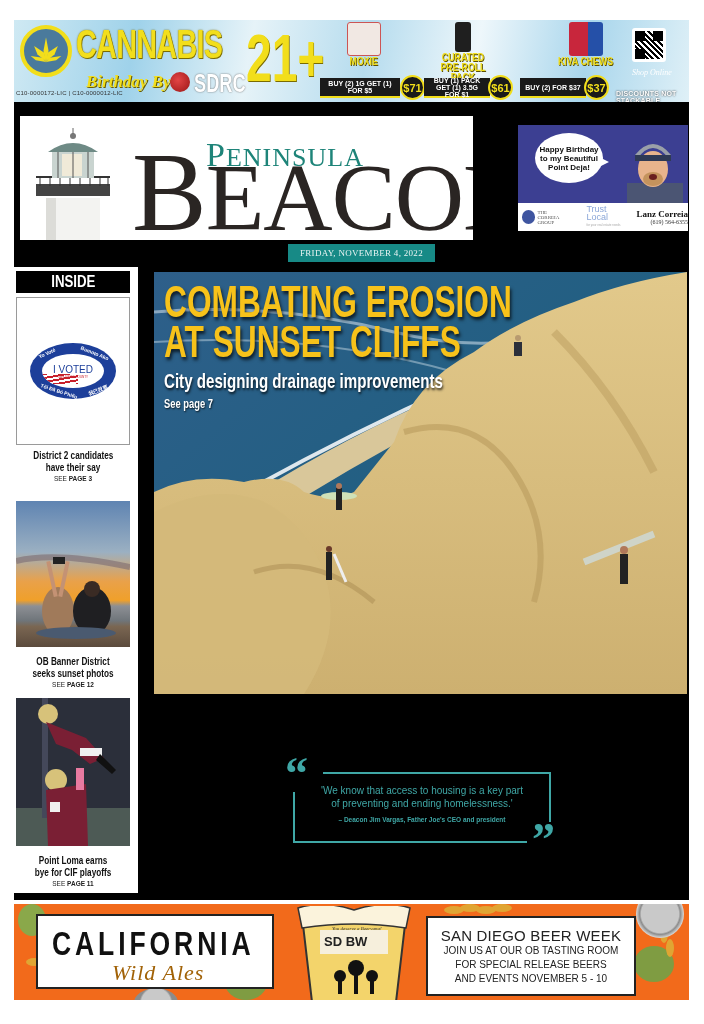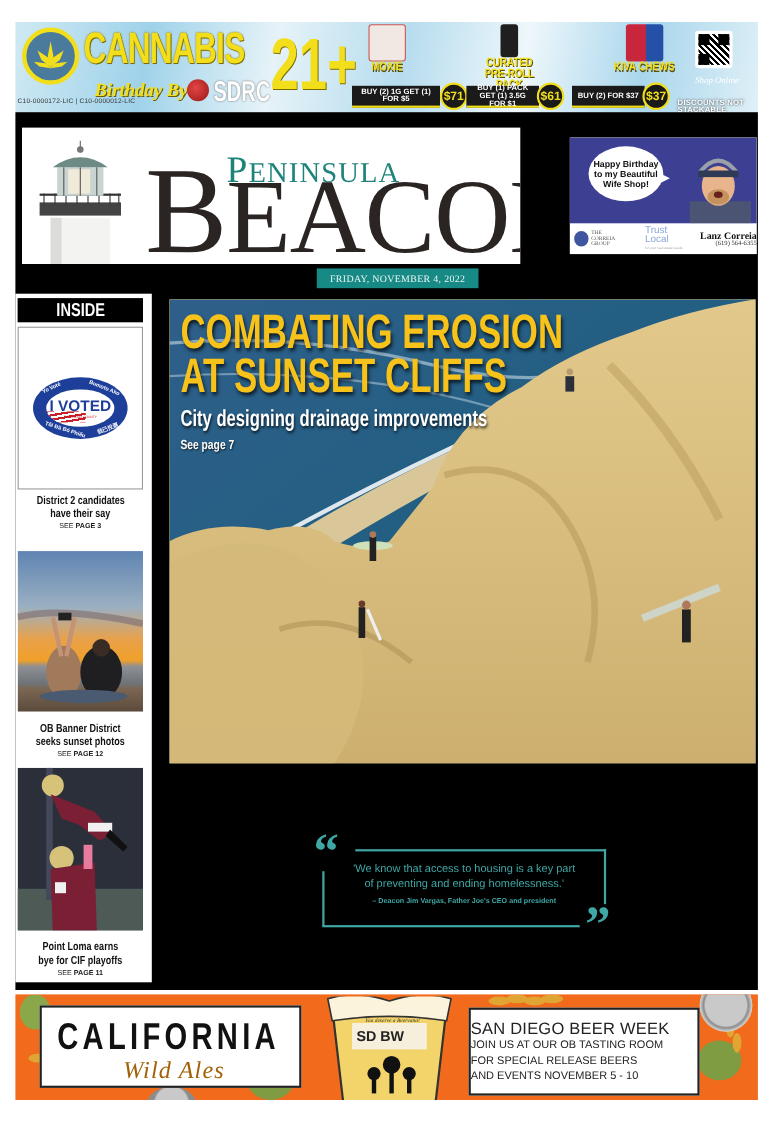--- a/index.html
+++ b/index.html
@@ -171,21 +171,21 @@
   .voted-sticker {
     width: 86px; height: 56px; border-radius: 50%; background: #1d3f9a; position: relative;
     display: flex; align-items: center; justify-content: center;
   }
   .voted-inner {
     width: 62px; height: 34px; border-radius: 50%; background: #fff; display: flex; flex-direction: column;
     align-items: center; justify-content: center; position: relative; overflow: hidden;
   }
   .voted-inner .stripe { position: absolute; left: -4px; bottom: 4px; width: 40px; height: 10px;
     background: repeating-linear-gradient(170deg, #c8202b 0 2px, #fff 2px 4px); }
-  .voted-inner .iv { font-weight: 700; font-size: 14px; color: #1d3f9a; position: relative; z-index: 1; text-align: center; }
+  .voted-inner .iv { font-weight: 400; font-size: 10px; color: #1d3f9a; position: relative; z-index: 1; text-align: center; }
   .voted-inner .county { font-size: 3px; color: #c8202b; position: relative; z-index: 1; }
   .voted-sticker .arc { position: absolute; font-size: 5px; color: #fff; font-weight: 700; }
 
   
   .cover {
     position: absolute; left: 154px; top: 272px; width: 533px; height: 422px; overflow: hidden;
     background: #d9bf7b;
   }
   .cover svg.scene { position: absolute; left: 0; top: 0; width: 533px; height: 422px; }
   .cover .h1 {
@@ -242,21 +242,21 @@
   }
   .beer-ad .glass { position: absolute; left: 270px; top: 2px; width: 140px; height: 96px; }
   .beer-ad .sdbw-tag {
     position: absolute; left: 318px; top: 22px; font-family: "Liberation Serif", serif; font-style: italic; font-size: 5px; color: #333;
   }
   .beer-ad .sdbw {
     position: absolute; left: 310px; top: 30px; font-weight: 700; font-size: 13px; color: #222;
   }
   .beer-ad .sd-box {
     position: absolute; left: 412px; top: 12px; width: 210px; height: 80px; background: #fff; border: 2px solid #222;
-    display: flex; flex-direction: column; align-items: flex-start; justify-content: center;
+    display: flex; flex-direction: column; align-items: center; justify-content: center;
   }
   .beer-ad .sd-title { font-size: 15px; color: #222; letter-spacing: 0.2px; }
   .beer-ad .sd-line { font-size: 10px; color: #222; line-height: 14px; }
   .beer-ad .cap-badge {
     position: absolute; left: 622px; top: -14px; width: 48px; height: 48px; border-radius: 50%;
     background: radial-gradient(circle, #c9c9c9 55%, #8c8c8c 60%, #d6d6d6 70%);
   }
   .beer-ad .cap-bottom {
     position: absolute; left: 120px; top: 84px; width: 44px; height: 30px; border-radius: 50%;
     background: radial-gradient(circle, #c9c9c9 55%, #8c8c8c 62%);
@@ -277,21 +277,21 @@
         </g>
       </svg>
   </div>
   <div class="brand">CANNABIS</div>
   <div class="brand-21">21+</div>
   <div class="powered">Birthday By</div>
   <div class="sdrc-logo"></div>
   <div class="sdrc">SDRC</div>
   <div class="license">C10-0000172-LIC | C10-0000012-LIC</div>
 
-  <div class="product" style="left:320px;">
+  <div class="product" style="left:332px;">
     <div class="pkg" style="background:#f1e8e3;border:1px solid #c55;"></div>
     <div class="pname">MOXIE</div>
   </div>
   <div class="deal" style="left:306px;width:80px;">BUY (2) 1G GET (1) FOR $5</div>
   <div class="price" style="left:386px;text-align:center;">$71</div>
 
   <div class="product" style="left:418px;width:62px;">
     <div class="pkg" style="background:#1f1f1f;width:16px;height:30px;"></div>
     <div class="pname">CURATED PRE-ROLL PACK</div>
   </div>
@@ -344,21 +344,21 @@
   <div class="pen"><span class="big">P</span><span>ENINSULA</span></div>
   <div class="beacon"><span class="cap">B</span><span>EACON</span></div>
 </div>
 <div class="dateline">FRIDAY, NOVEMBER 4, 2022</div>
 
 <div class="bday-ad">
   <div class="top"></div>
   <div class="bubble">
     <span>Happy Birthday</span>
     <span>to my Beautiful</span>
-    <span>Wife Shop!</span>
+    <span>Point Deja!</span>
   </div>
   <svg class="person" viewBox="0 0 60 68">
     <rect x="4" y="48" width="56" height="20" fill="#4b5573"></rect>
     <ellipse cx="30" cy="34" rx="15" ry="18" fill="#e8b48c"></ellipse>
     <path d="M14 24 Q30 2 46 24 L48 20 Q30 -2 12 20Z" fill="#9aa0a8"></path>
     <rect x="12" y="20" width="36" height="6" fill="#2f3a55"></rect>
     <ellipse cx="30" cy="44" rx="10" ry="7" fill="#c4935d"></ellipse>
     <ellipse cx="30" cy="42" rx="4" ry="3" fill="#6a1f1f"></ellipse>
   </svg>
   <div class="bottom">

